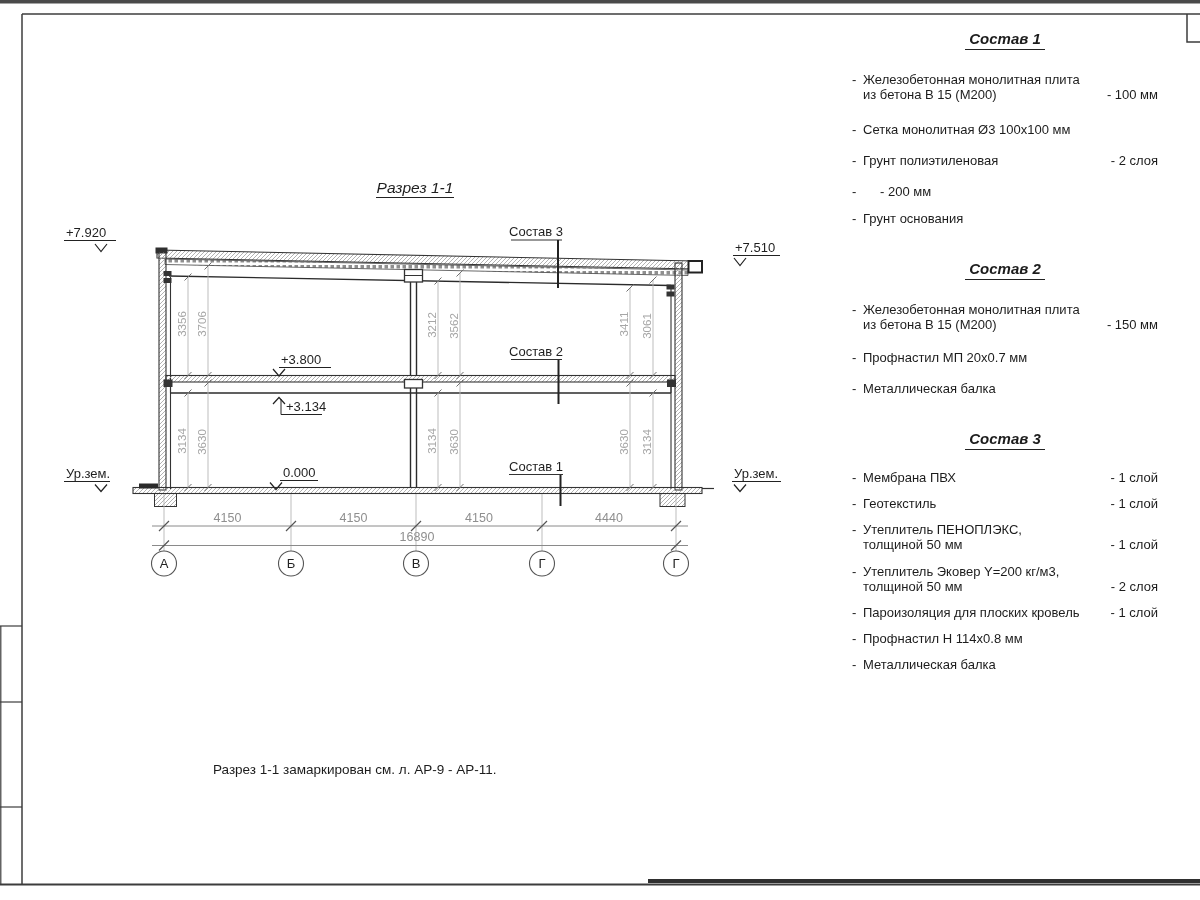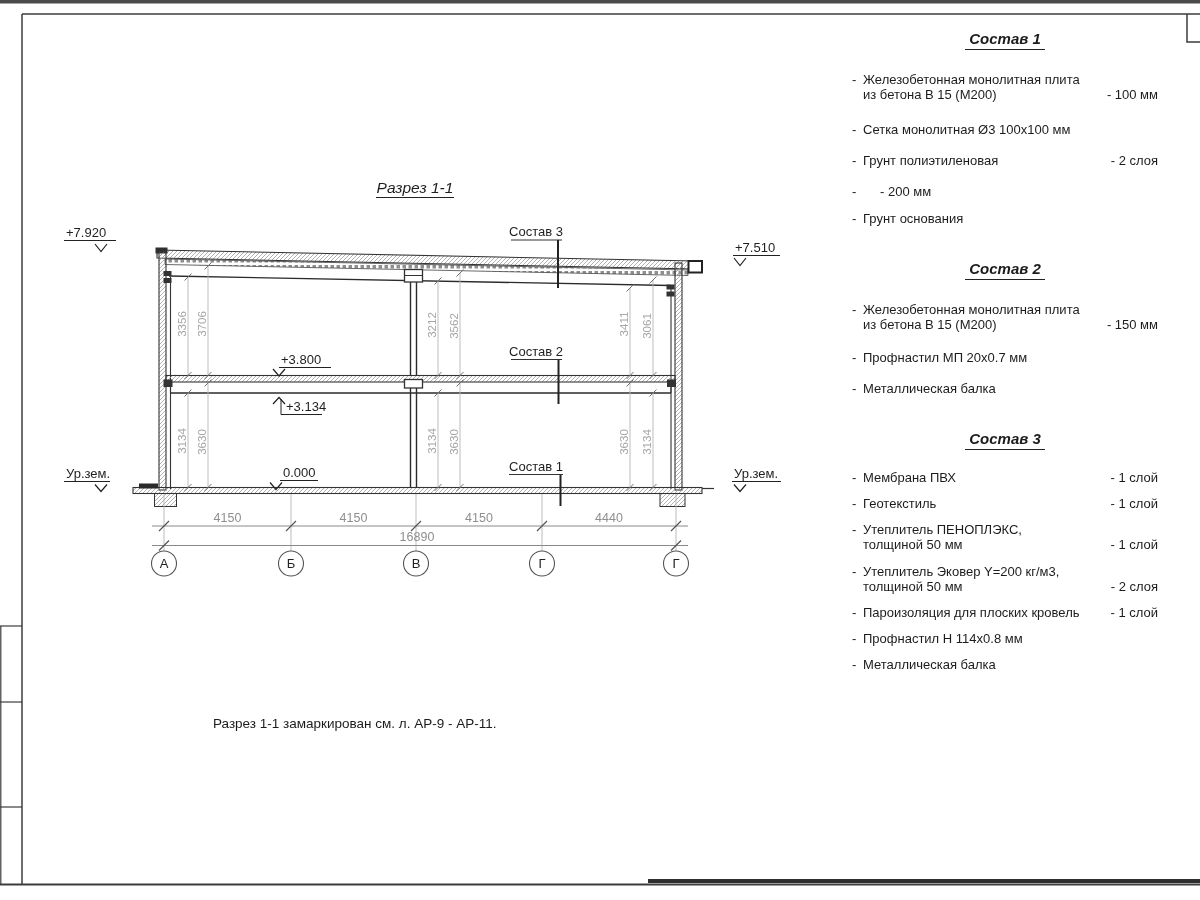--- a/index.html
+++ b/index.html
@@ -13,21 +13,21 @@
   .dim-v{fill:#a6a6a6;font-size:11.5px;}
   .bubble-txt{fill:#222;font-size:13px;}
   
   .spec-panel{position:absolute;left:852px;top:30px;width:306px;}
   .spec-h{text-align:center;font-style:italic;font-size:15px;line-height:18px;margin:0 0 24px 0;}
   .spec-h span{border-bottom:1px solid #222;padding:0 4px 2px 4px;}
   .spec-item{display:flex;align-items:flex-end;font-size:13px;line-height:15px;}
   .spec-item .dash{flex:0 0 auto;width:11px;align-self:flex-start;}
   .spec-item .nm{flex:1 1 auto;white-space:pre-line;}
   .spec-item .val{flex:0 0 auto;margin-left:17px;white-space:nowrap;}
-  .note{position:absolute;left:213px;top:716px;font-size:13.5px;}
+  .note{position:absolute;left:213px;top:762px;font-size:13.5px;}
 </style>
 </head>
 <body>
 
 <svg id="sheet-svg" viewBox="0 0 1200 900" xmlns="http://www.w3.org/2000/svg">
   <defs>
     <pattern id="hatch" width="4" height="4" patternUnits="userSpaceOnUse">
       <path d="M-1,1 l2,-2 M0,4 l4,-4 M3,5 l2,-2" stroke="#9e9e9e" stroke-width="0.8"></path>
     </pattern>
     <pattern id="deck" width="6" height="6" patternUnits="userSpaceOnUse">

